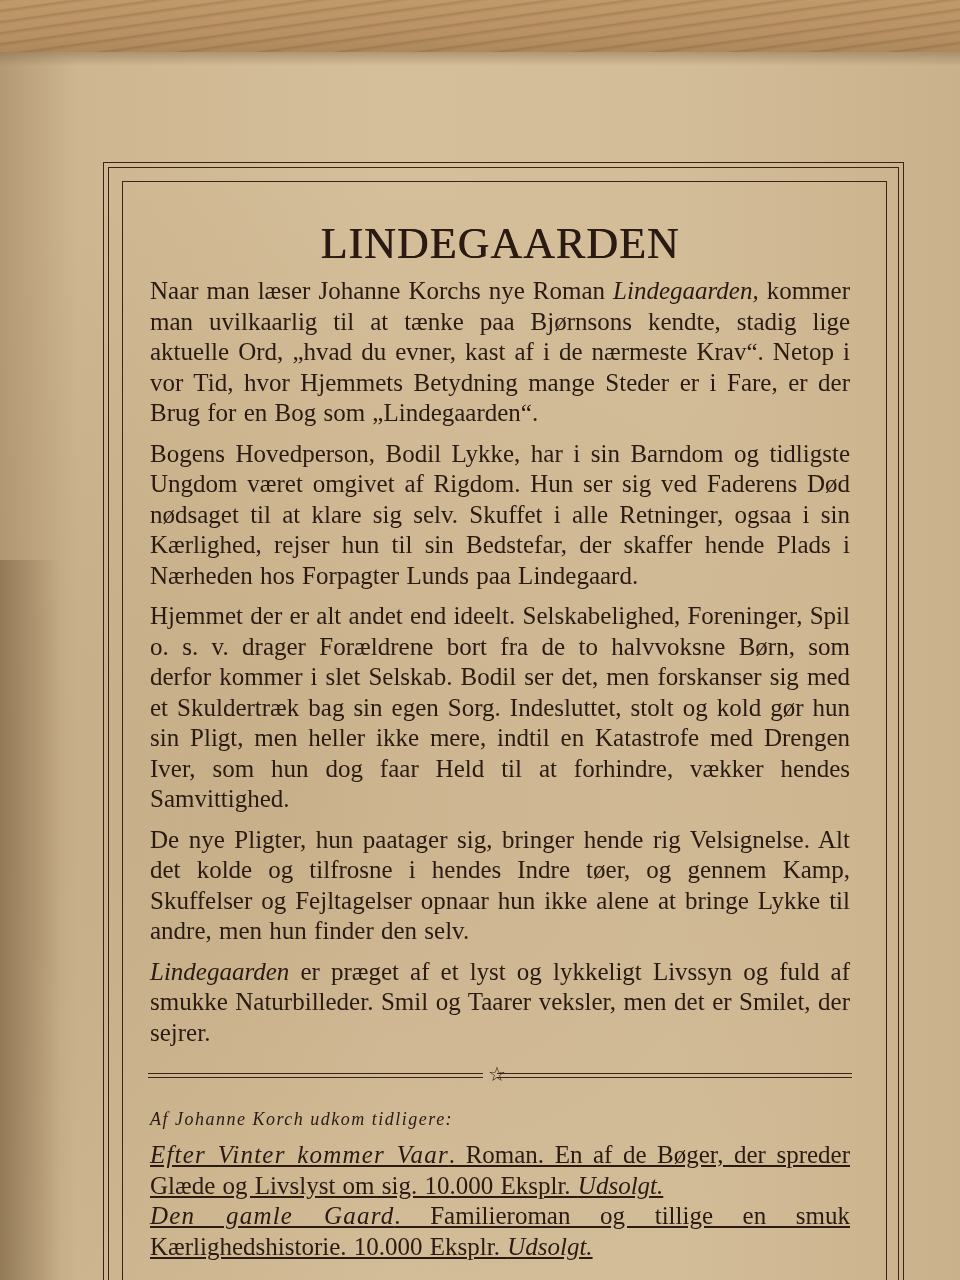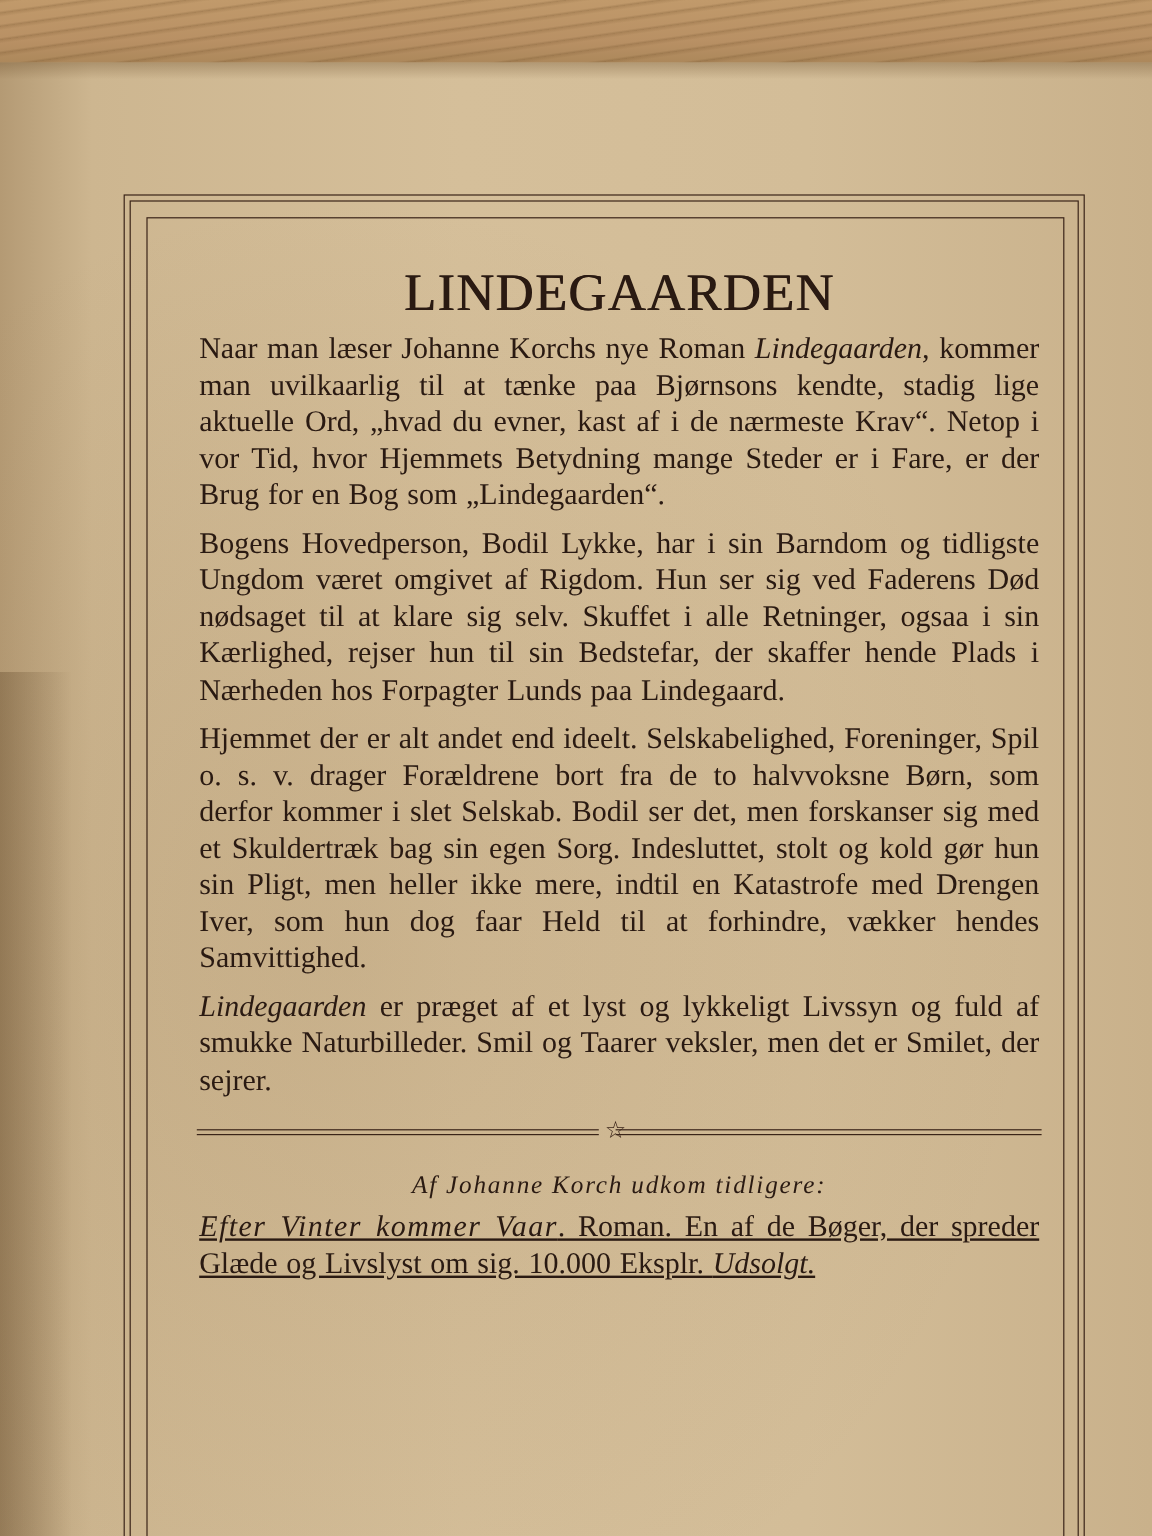--- a/index.html
+++ b/index.html
@@ -34,21 +34,21 @@
   }
   .frame-mid {
     position:absolute; left:108px; top:167px; width:791px; height:1130px;
     border:1.5px solid #3a2418; box-sizing:border-box;
   }
   .frame-inner {
     position:absolute; left:122px; top:181px; width:765px; height:1120px;
     border:1.2px solid #3a2418; box-sizing:border-box;
   }
   .content {
-    position:absolute; left:166px; top:210px; width:700px;
+    position:absolute; left:150px; top:210px; width:700px;
     color:#2a1a12;
   }
   .title {
     text-align:center; font-size:44px; letter-spacing:1px; font-weight:normal;
     margin:8px 0 6px 0; line-height:52px; color:#2a1a12;
     text-shadow:0.6px 0 0 #2a1a12;
   }
   p.para {
     margin:0 0 10px 0; font-size:25px; line-height:30.5px;
     text-align:justify; text-align-last:left; word-spacing:1px;
@@ -61,21 +61,21 @@
     position:absolute; top:7px; height:3px;
     border-top:1.2px solid #3a2418; border-bottom:1.2px solid #3a2418;
   }
   .divider .rule.left { left:0; width:335px; }
   .divider .rule.right { right:0; width:355px; }
   .divider .star {
     position:absolute; left:337px; top:-4px; width:24px; text-align:center;
     font-size:20px; color:#3a2418; line-height:24px;
   }
   .subhead {
-    text-align:center; font-style:italic; font-size:21px; letter-spacing:1.5px;
+    font-style:italic; font-size:18px; letter-spacing:1.5px;
     margin:16px 0 6px 0; line-height:30px;
   }
   .works p.para { margin:0;text-decoration:underline; }
 </style>
 </head>
 <body>
 
 <div class="wood"></div>
 <div class="paper"></div>
 <div class="shadow-left"></div>
@@ -92,31 +92,37 @@
   </p>
 
   <p class="para">
     <span>Bogens Hovedperson, Bodil Lykke, har i sin Barndom og tidligste Ungdom været omgivet af Rigdom. Hun ser sig ved Faderens Død nødsaget til at klare sig selv. Skuffet i alle Retninger, ogsaa i sin Kærlighed, rejser hun til sin Bedstefar, der skaffer hende Plads i Nærheden hos Forpagter Lunds paa Lindegaard.</span>
   </p>
 
   <p class="para">
     <span>Hjemmet der er alt andet end ideelt. Selskabelighed, Foreninger, Spil o. s. v. drager Forældrene bort fra de to halvvoksne Børn, som derfor kommer i slet Selskab. Bodil ser det, men forskanser sig med et Skuldertræk bag sin egen Sorg. Indesluttet, stolt og kold gør hun sin Pligt, men heller ikke mere, indtil en Katastrofe med Drengen Iver, som hun dog faar Held til at forhindre, vækker hendes Samvittighed.</span>
   </p>
 
+  <p class="para">
+    <span>De nye Pligter, hun paatager sig, bringer hende rig Velsignelse. Alt det kolde og tilfrosne i hendes Indre tøer, og gennem Kamp, Skuffelser og Fejltagelser opnaar hun ikke alene at bringe Lykke til andre, men hun finder den selv.</span>
+  </p>
 
   <p class="para">
     <span class="it">Lindegaarden</span><span> er præget af et lyst og lykkeligt Livssyn og fuld af smukke Naturbilleder. Smil og Taarer veksler, men det er Smilet, der sejrer.</span>
   </p>
 
   <div class="divider">
     <div class="rule left"></div>
     <div class="star">☆</div>
     <div class="rule right"></div>
   </div>
 
   <div class="subhead">Af Johanne Korch udkom tidligere:</div>
 
   <div class="works">
     <p class="para">
       <span class="it" style="letter-spacing:1.2px">Efter Vinter kommer Vaar</span><span>. Roman. En af de Bøger, der spreder Glæde og Livslyst om sig. 10.000 Eksplr. </span><span class="it">Udsolgt.</span>
     </p>
+    <p class="para">
+      <span class="it" style="letter-spacing:1.2px">Den gamle Gaard</span><span>. Familieroman og tillige en smuk Kærlighedshistorie. 10.000 Eksplr. </span><span class="it">Udsolgt.</span>
+    </p>
   </div>
 </div>
 
 </body></html>

